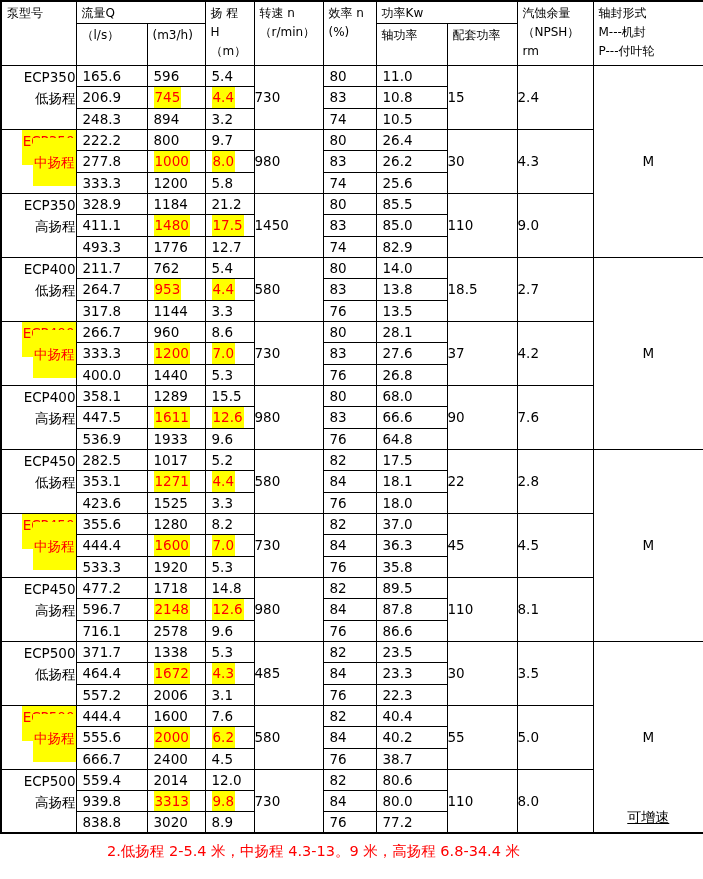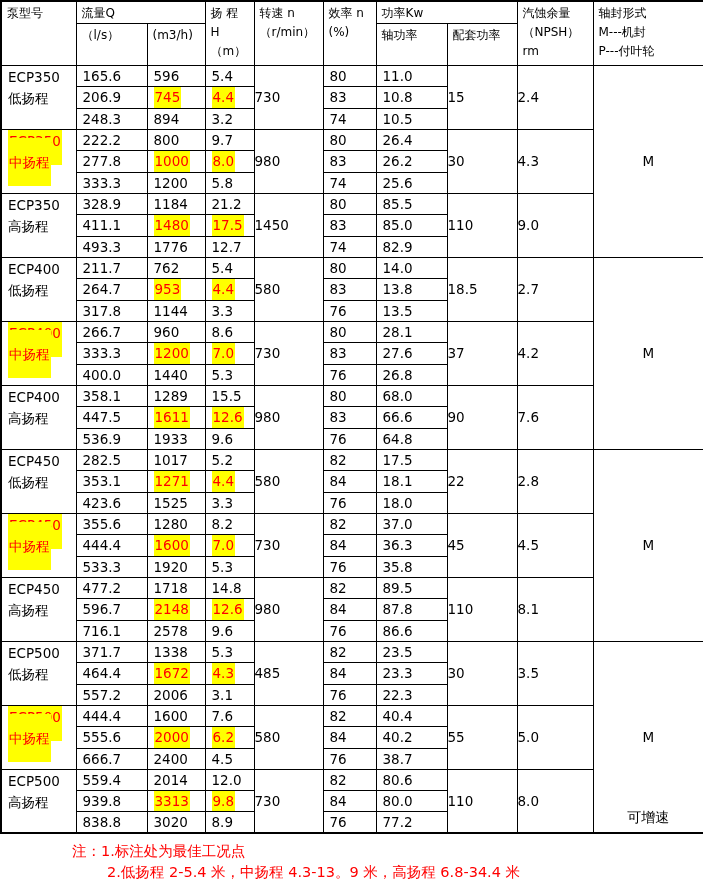--- a/index.html
+++ b/index.html
@@ -4,24 +4,24 @@
 <style>
   html,body{margin:0;padding:0;background:#ffffff;}
   body{width:703px;height:879px;font-family:"DejaVu Sans","Liberation Sans",sans-serif;color:#000;}
   .sheet{width:703px;}
   table{border-collapse:collapse;table-layout:fixed;width:703px;margin:0;}
   th,td{border:1px solid #000;box-sizing:border-box;font-weight:normal;overflow:hidden;}
   table{border:2px solid #000;}
   th{vertical-align:top;text-align:left;padding:2px 0 0 5px;font-size:12px;line-height:19px;}
   td{font-size:13.5px;height:21.33px;padding:0 0 0 6px;vertical-align:middle;line-height:20px;}
   td.ctr{text-align:left;padding:0;}
-  td.model{vertical-align:top;padding-top:1px;line-height:21px;}
+  td.model{vertical-align:top;padding-top:1px;line-height:21px;text-align:right;}
   td.seal{position:relative;text-align:center;padding:0;}
   .seal-m{position:absolute;top:50%;left:0;width:100%;transform:translateY(-50%);}
-  .seal-extra{position:absolute;bottom:5px;left:0;width:100%;font-size:14px;}
+  .seal-extra{position:absolute;bottom:5px;left:0;width:100%;font-size:14px;text-decoration:underline;}
   .hl{background:#FFFF00;color:#FF0000;padding:16px 1px;}
   .hdr-sub{height:42px;}
   .notes{margin-top:7px;color:#FF0000;font-size:14.5px;line-height:21px;}
   .notes .n1{margin-left:72px;}
   .notes .n2{margin-left:107px;}
 </style>
 </head>
 <body>
 
 <div class="sheet">
@@ -421,16 +421,15 @@
           <td>838.8</td>
           <td>3020</td>
           <td>8.9</td>
           <td>76</td>
           <td>77.2</td>
         </tr>
       </tbody>
   </table>
 
   <div class="notes">
-    <div class="n1">注：1.标注处为最佳工况点</div>
     <div class="n2">2.低扬程 2-5.4 米，中扬程 4.3-13。9 米，高扬程 6.8-34.4 米</div>
   </div>
 </div>
 
 </body></html>

